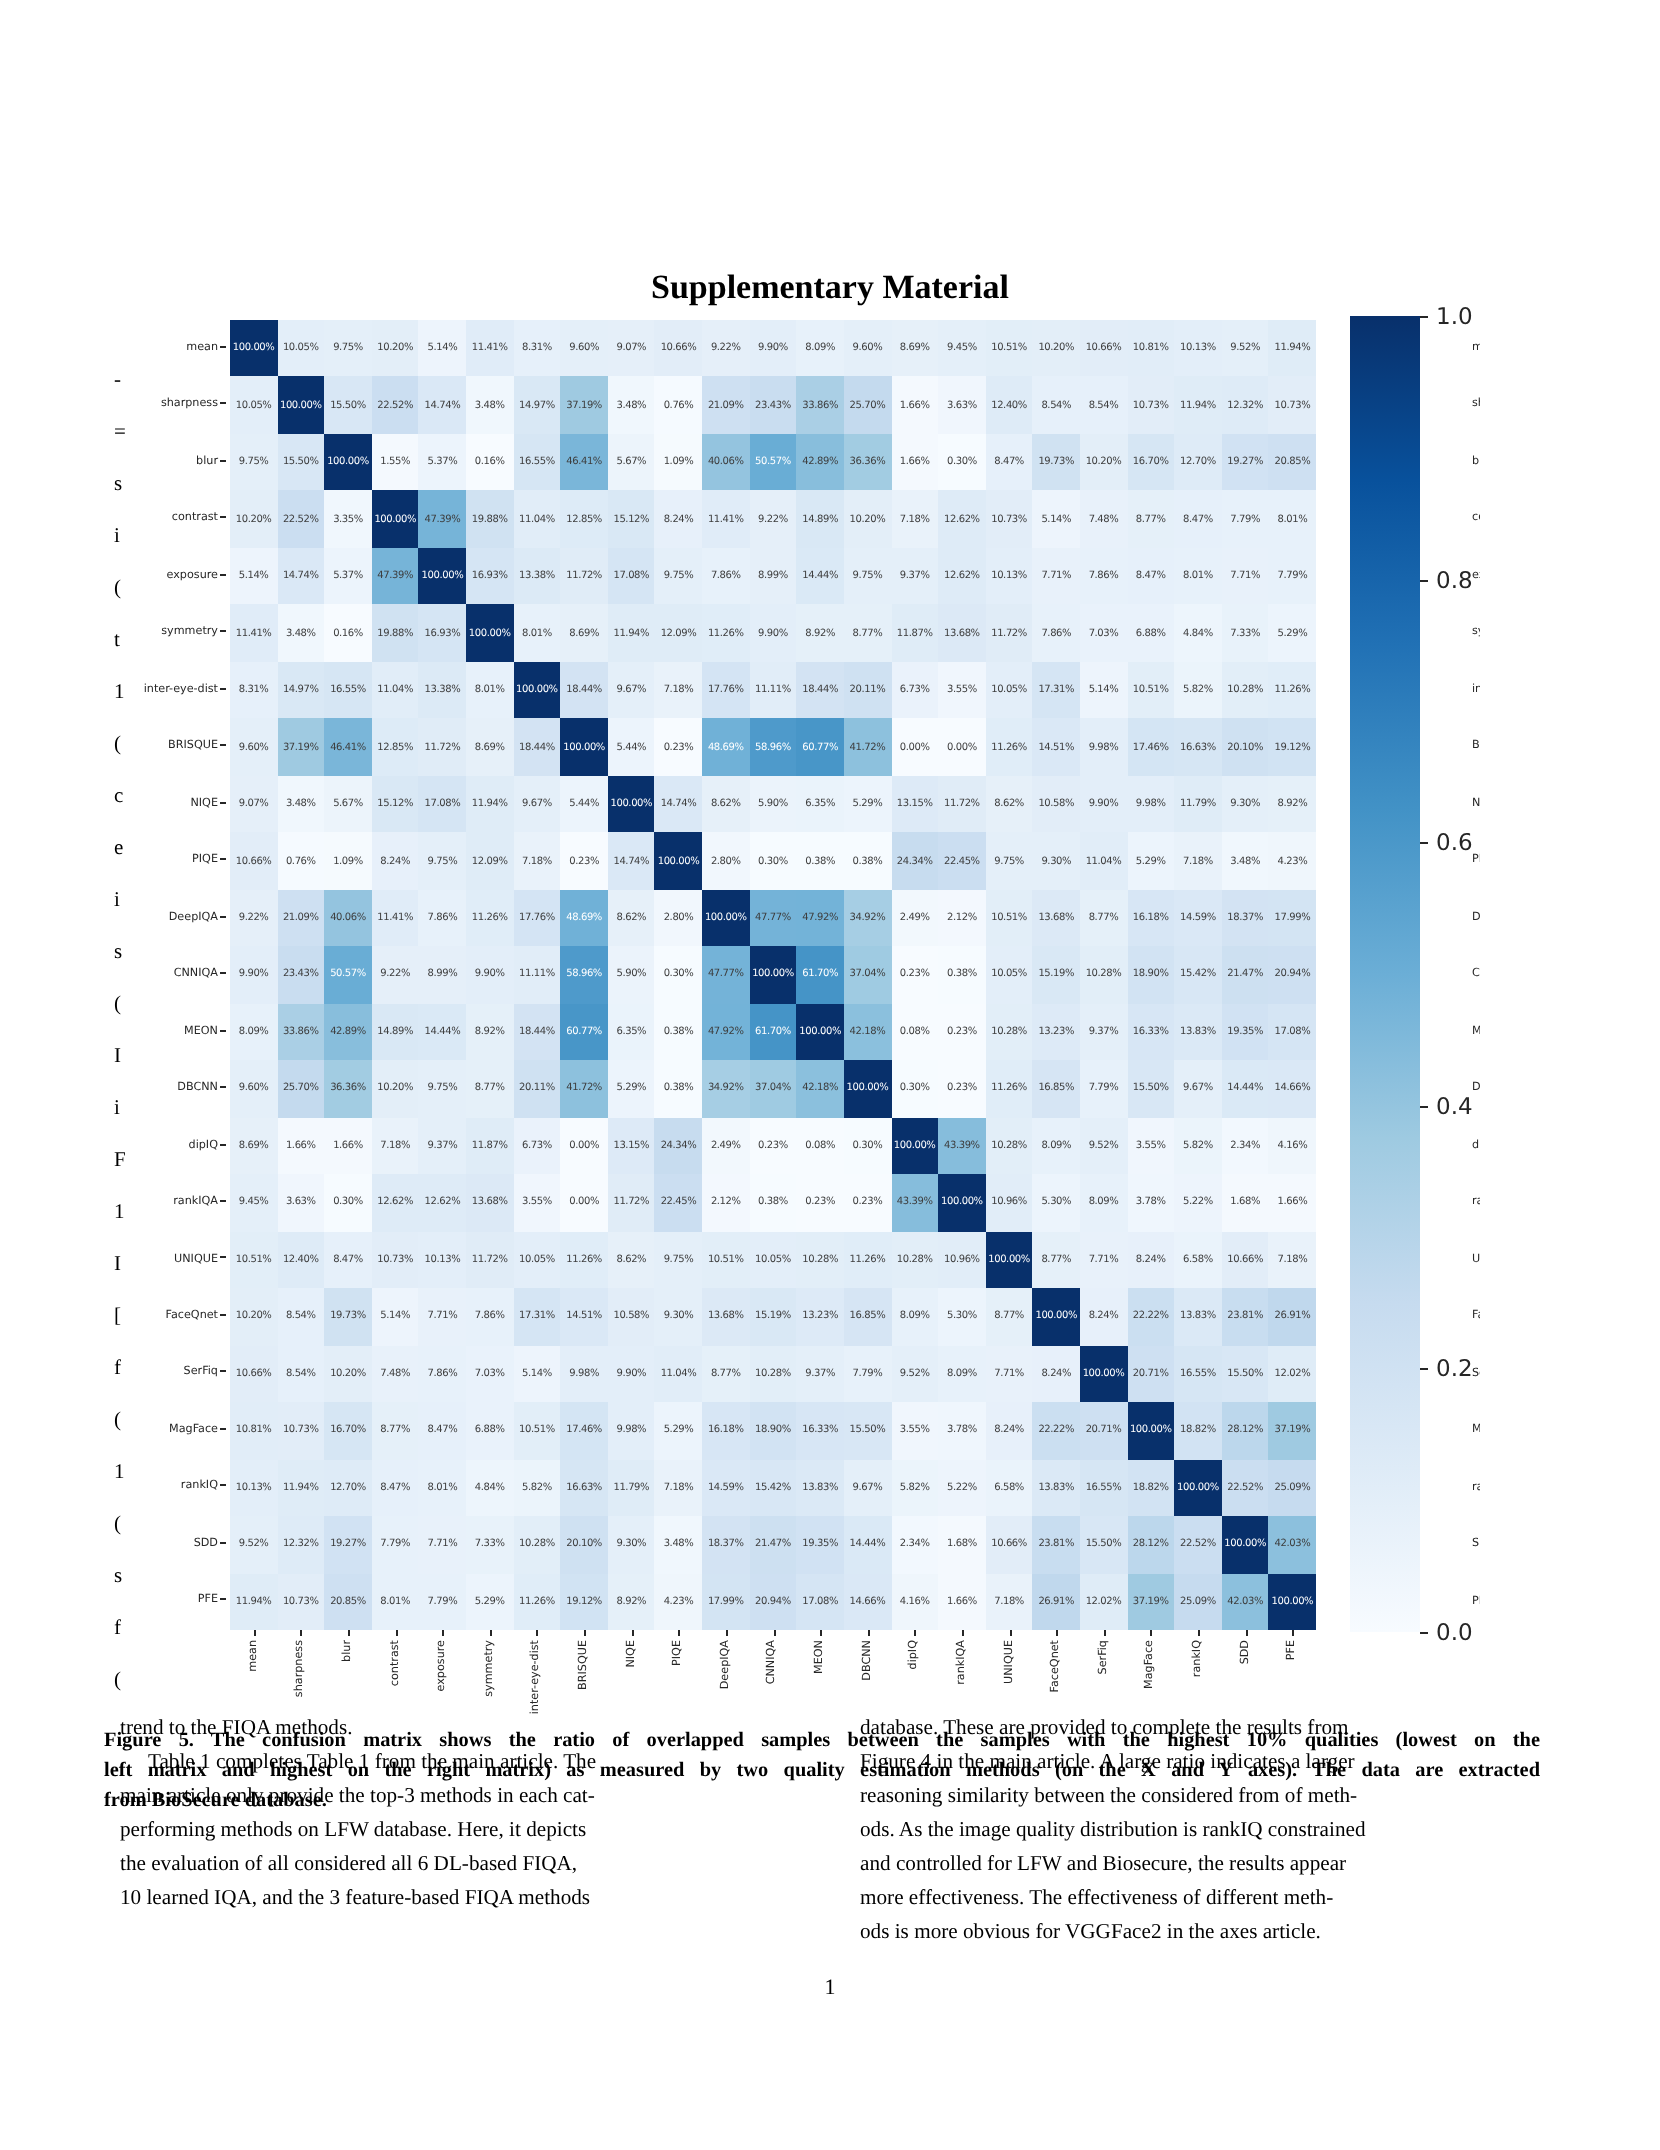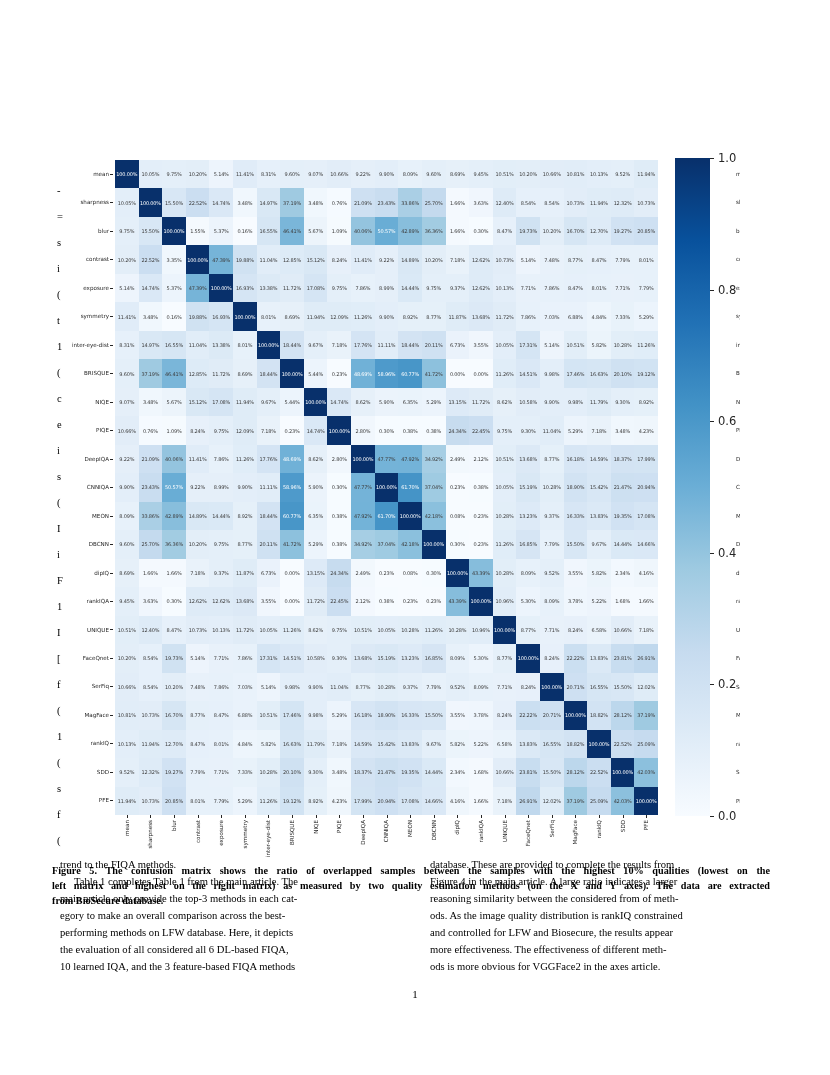--- a/index.html
+++ b/index.html
@@ -38,20 +38,21 @@
   .caption{position:absolute;left:52px;top:863px;width:718px;z-index:3;
            font-weight:bold;font-size:10.2px;line-height:15px;}
   .caption .just{text-align:justify;text-align-last:justify;}
   .pagenum{position:absolute;top:988px;left:0;width:100%;text-align:center;font-size:11px;z-index:1;}
 </style>
 </head>
 <body>
 
 <div class="page">
 
+  <div class="title">Supplementary Material</div>
 
   <div class="left-strip">
       <div class="left-frag">-</div>
       <div class="left-frag">=</div>
       <div class="left-frag">s</div>
       <div class="left-frag">i</div>
       <div class="left-frag">(</div>
       <div class="left-frag">t</div>
       <div class="left-frag">1</div>
       <div class="left-frag">(</div>
@@ -72,21 +73,20 @@
       <div class="left-frag">(</div>
       <div class="left-frag">s</div>
       <div class="left-frag">f</div>
       <div class="left-frag">(</div>
     </div>
 
   <div class="body-col body-left">
       <div>trend to the FIQA methods.</div>
       <div class="indent">Table 1 completes Table 1 from the main article.  The</div>
       <div>main article only provide the top-3 methods in each cat-</div>
-      <div>egory to make an overall comparison across the best-</div>
       <div>performing methods on LFW database.  Here, it depicts</div>
       <div>the evaluation of all considered all 6 DL-based FIQA,</div>
       <div>10 learned IQA, and the 3 feature-based FIQA methods</div>
     </div>
   <div class="body-col body-right">
       <div>database. These are provided to complete the results from</div>
       <div>Figure 4 in the main article. A large ratio indicates a larger</div>
       <div>reasoning similarity between the considered from of meth-</div>
       <div>ods. As the image quality distribution is rankIQ constrained</div>
       <div>and controlled for LFW and Biosecure, the results appear</div>

